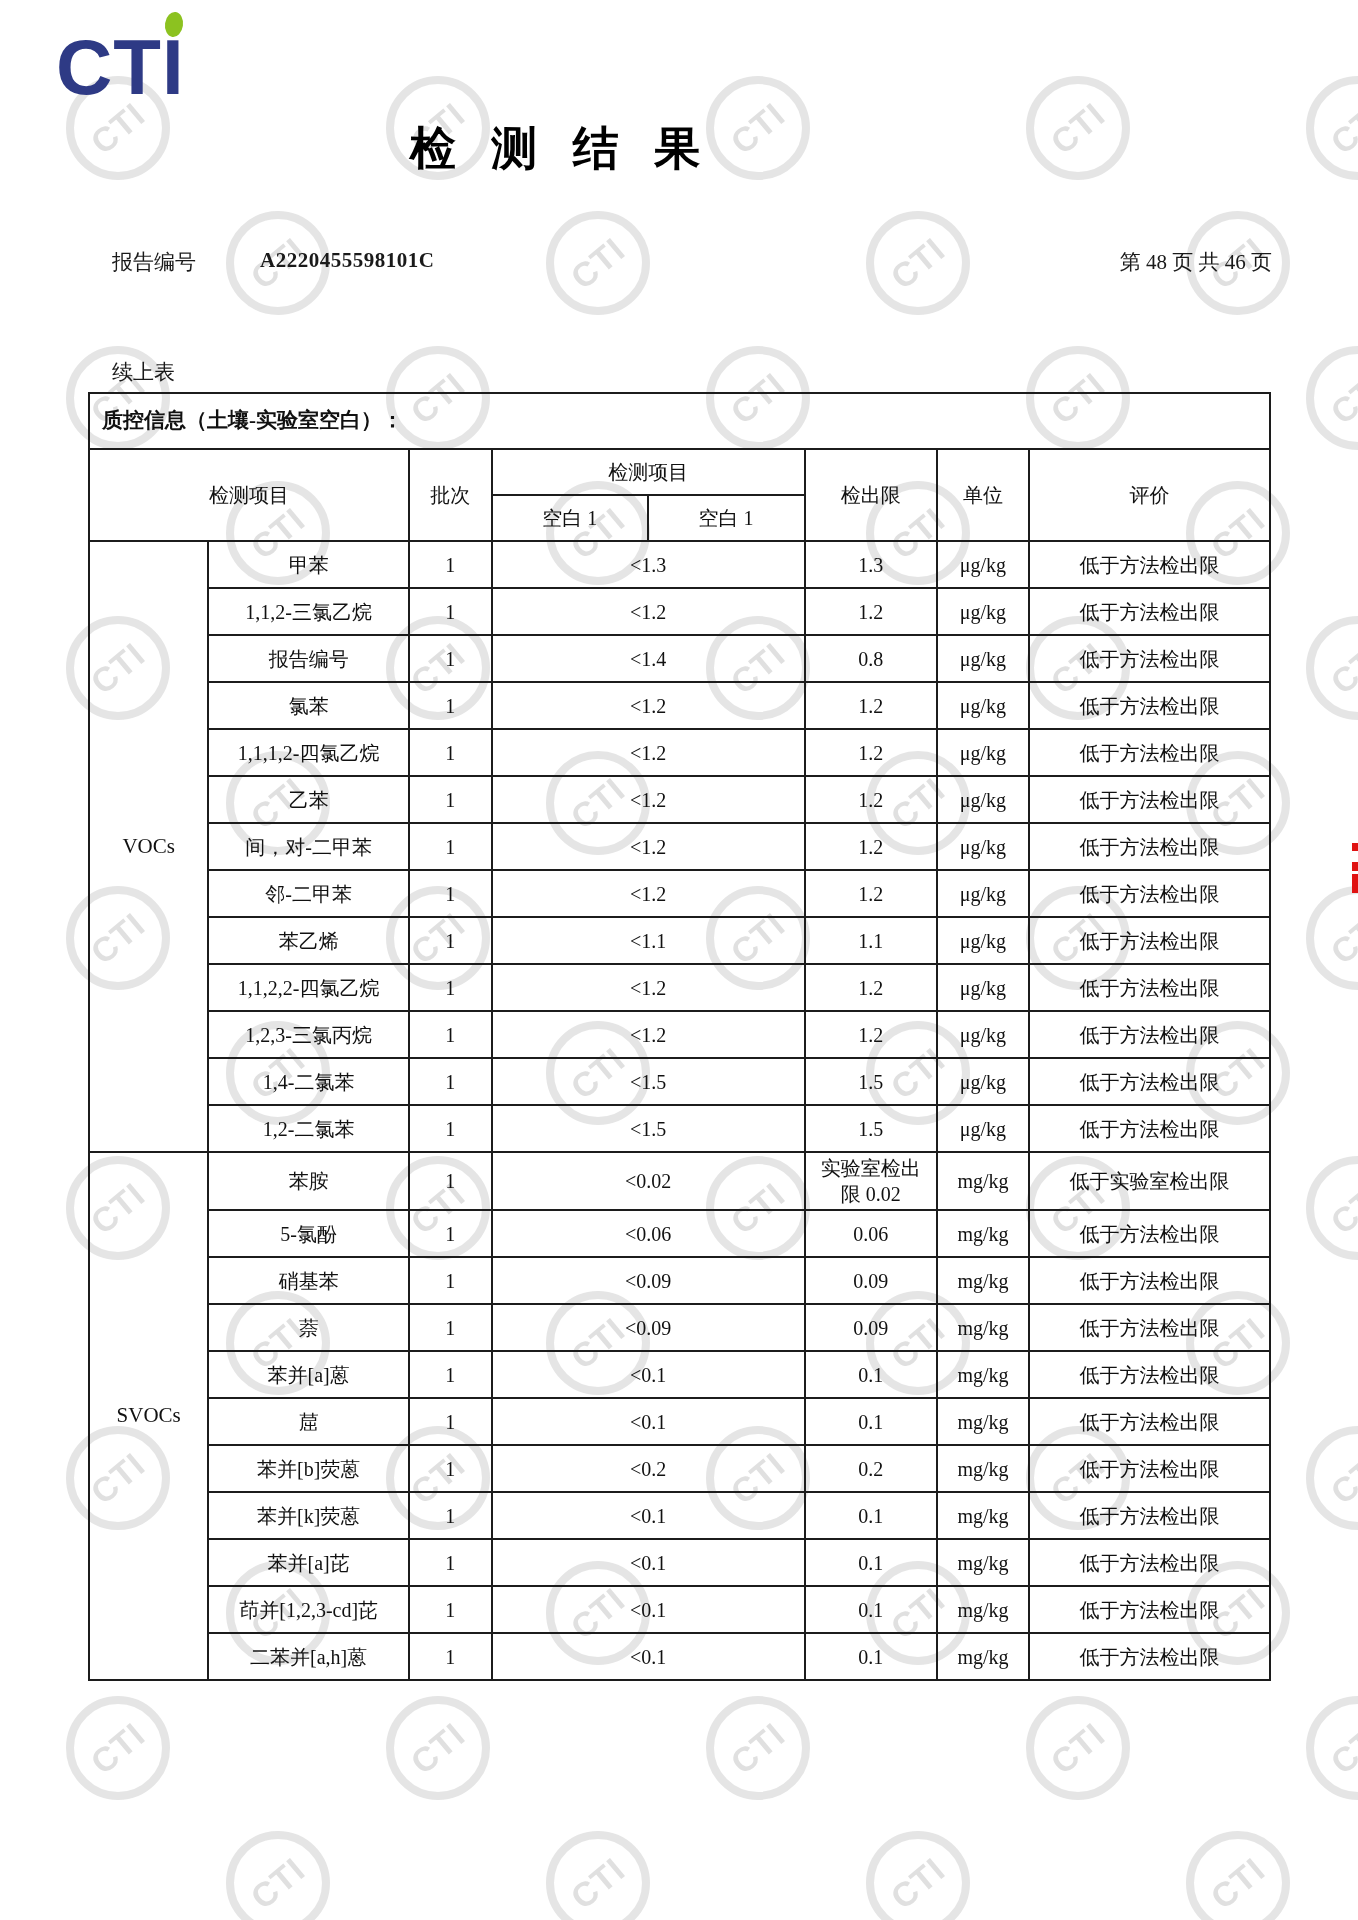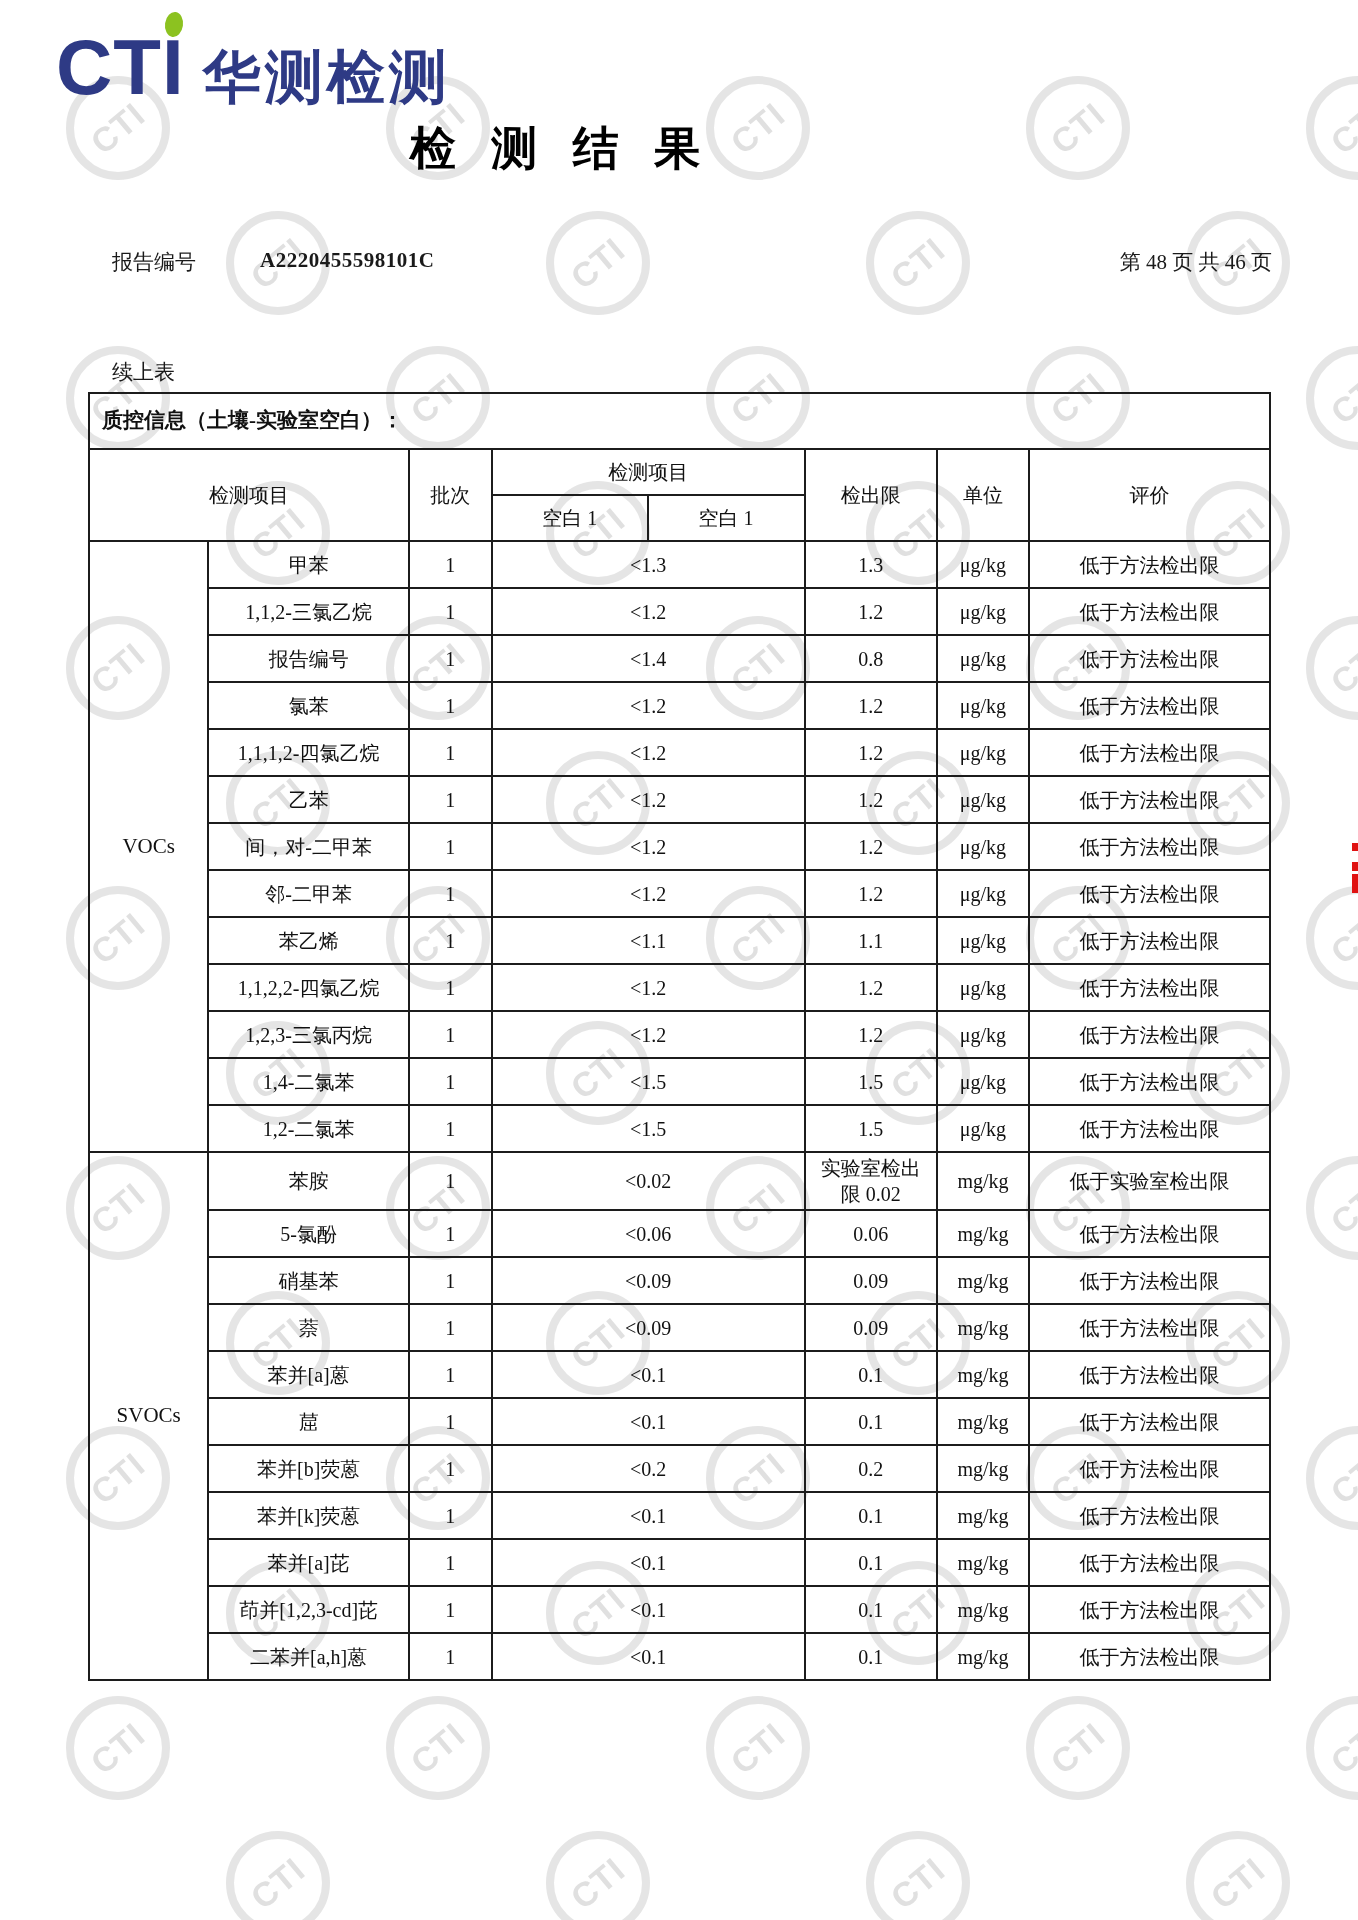--- a/index.html
+++ b/index.html
@@ -280,21 +280,20 @@
       <div class="wm" style="left: 1186px; top: 1831px;">
         <span>CTI</span>
       </div>
     </div>
 
   <div class="logo">
     <span class="cti-wrap">
       <span class="cti-letters">CTI</span>
       <span class="cti-dot"></span>
     </span>
-    <span class="logo-cn">华测检测</span>
   </div>
 
   <div class="doc-title">检 测 结 果</div>
 
   <div class="report-line">
     <span class="report-no-label">报告编号</span>
     <span class="report-no-value">A2220455598101C</span>
     <span class="page-info">第 48 页 共 46 页</span>
   </div>
 

